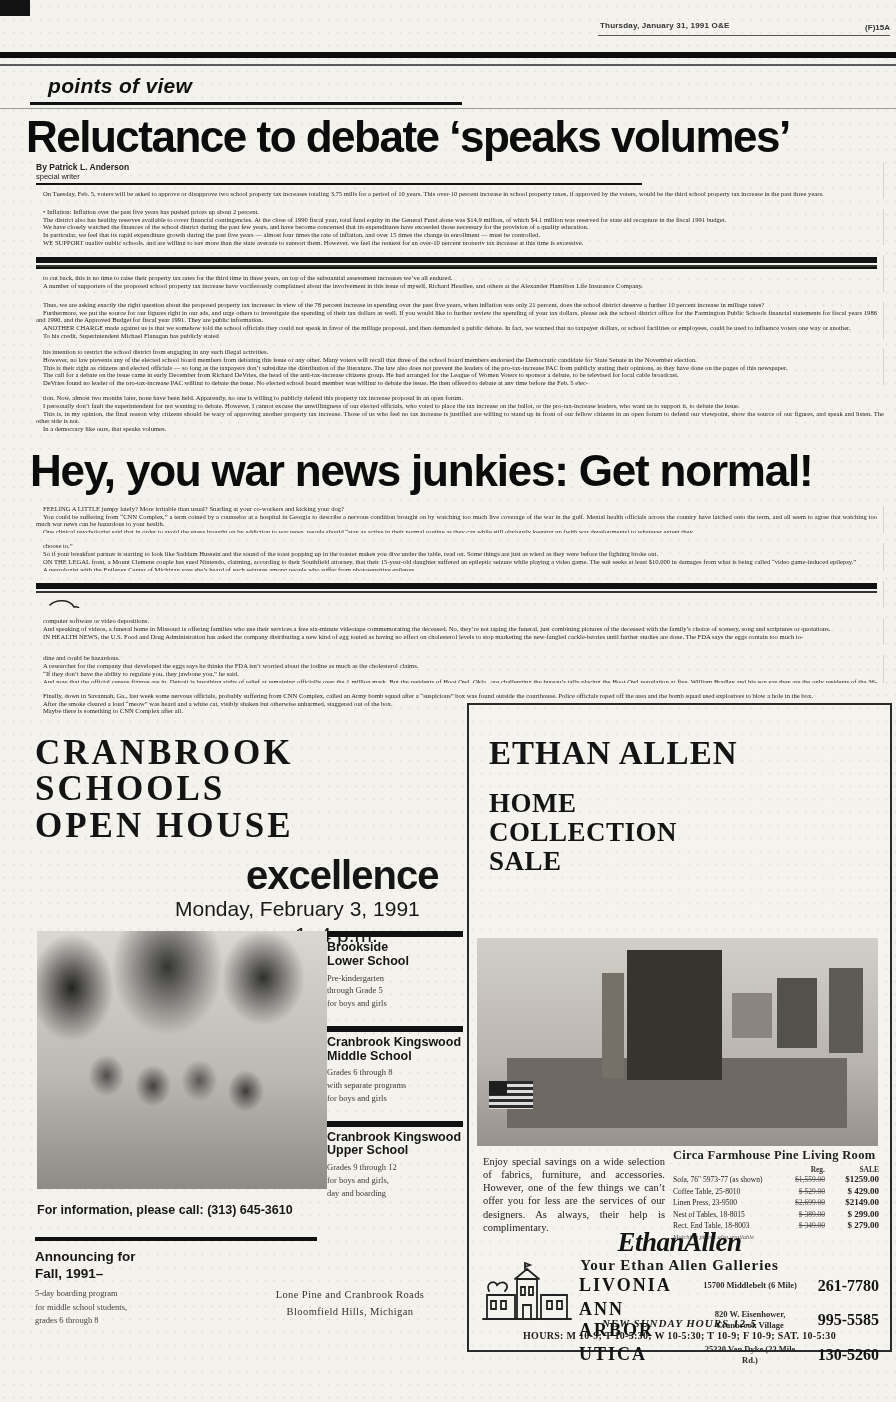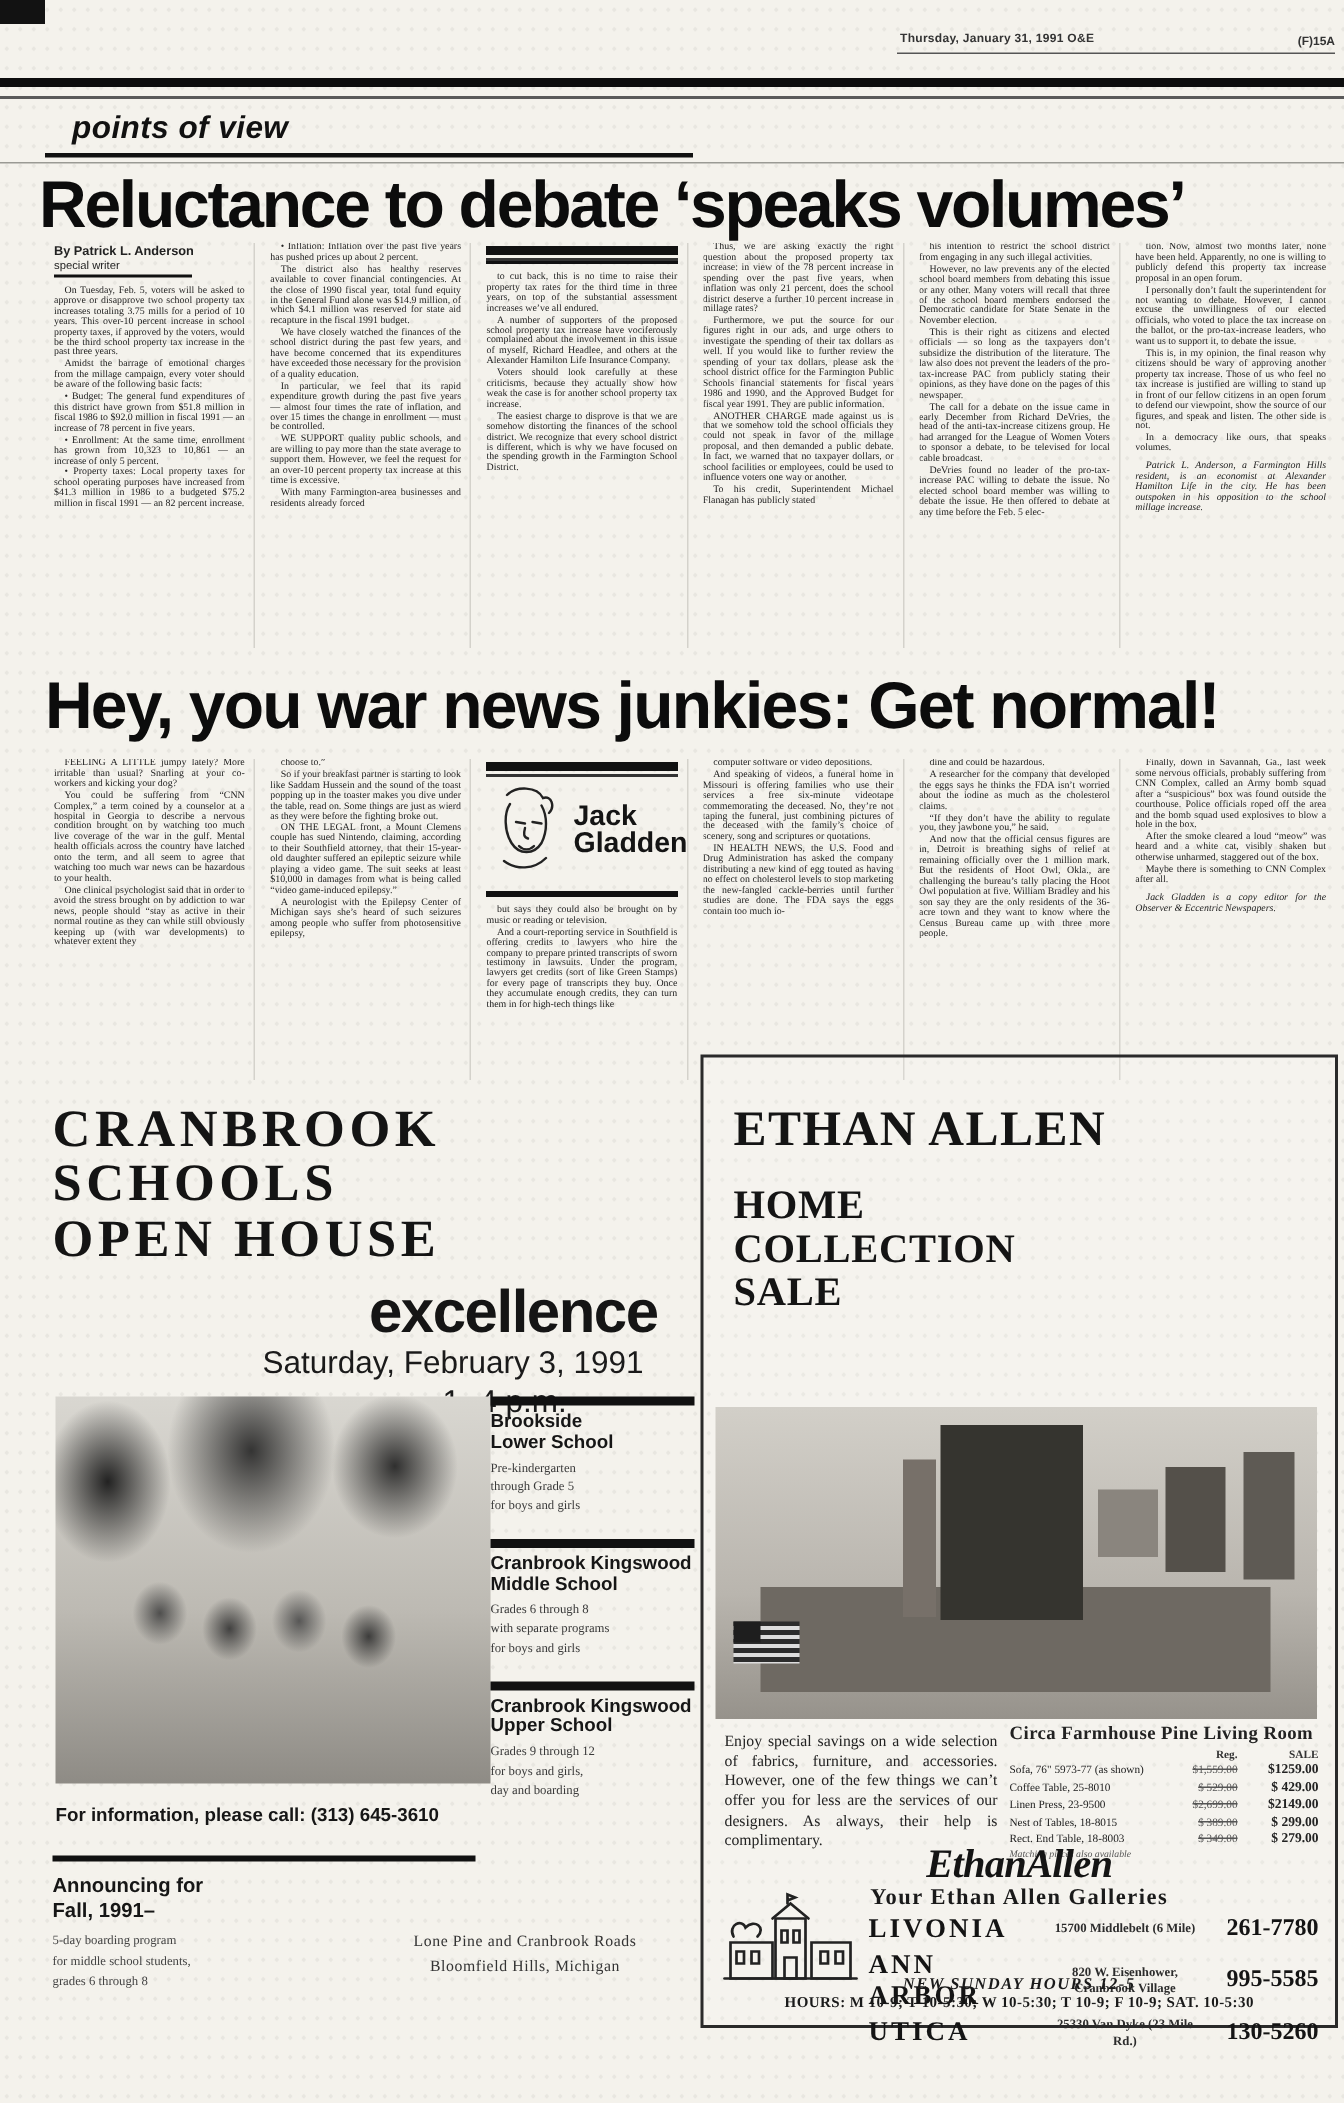--- a/index.html
+++ b/index.html
@@ -20,21 +20,21 @@
   .section-label{left:48px;top:74px;font:italic 700 21px "Liberation Sans",sans-serif;color:#111;letter-spacing:.3px;}
   .section-rule-thick{left:30px;top:102px;width:432px;height:3px;background:#111;}
   .section-rule-thin{left:0;top:108px;width:896px;height:1px;background:#9a9a94;}
 
   .h1{left:26px;top:112px;width:866px;font:700 44px "Liberation Sans",sans-serif;
       letter-spacing:-1.5px;color:#0c0c0c;white-space:nowrap;}
   .h2{left:30px;top:446px;width:860px;font:700 44px "Liberation Sans",sans-serif;
       letter-spacing:-1.2px;color:#0c0c0c;white-space:nowrap;}
 
   
-  .article{display:flex;gap:10px;overflow:hidden;}
+  .article{display:flex;gap:10px;overflow:hidden;flex-direction:column;}
   .article .col{flex:1 1 0;height:100%;overflow:hidden;border-right:1px solid #d4d2cb;padding-right:6px;
       font-size:6.6px;line-height:6.9px;text-align:justify;color:#222;}
   .article .col:last-child{border-right:none;padding-right:0;}
   .para{margin:0 0 1px 0;text-indent:7px;}
   .bio{margin:5px 0 0 0;font-style:italic;text-indent:7px;}
   .byline{font:700 8.5px "Liberation Sans",sans-serif;text-indent:0;margin:0;}
   .byline-title{font:400 7.5px "Liberation Sans",sans-serif;margin:0 0 2px 0;}
   .byline-rule{width:72%;height:2px;background:#111;margin:2px 0 6px 0;}
 
   
@@ -274,21 +274,21 @@
       <p class="bio">Jack Gladden is a copy editor for the Observer &amp; Eccentric Newspapers.</p>
     </div>
   </div>
 
   <div class="abs cranbrook">
     <div class="cb-title">
       <div>CRANBROOK SCHOOLS</div>
       <div>OPEN HOUSE</div>
     </div>
     <div class="abs cb-tag2">excellence</div>
-    <div class="abs cb-date">Saturday, February 3, 1991</div>
+    <div class="abs cb-date">Monday, February 3, 1991</div>
     <div class="abs cb-time">1- 4 p.m.</div>
     <div class="abs cb-photo"></div>
 
     <div class="abs cb-schools">
       <div class="school">
         <div class="school-bar"></div>
         <div class="school-name">Brookside
 Lower School</div>
         <div class="school-desc">Pre-kindergarten
 through Grade 5

